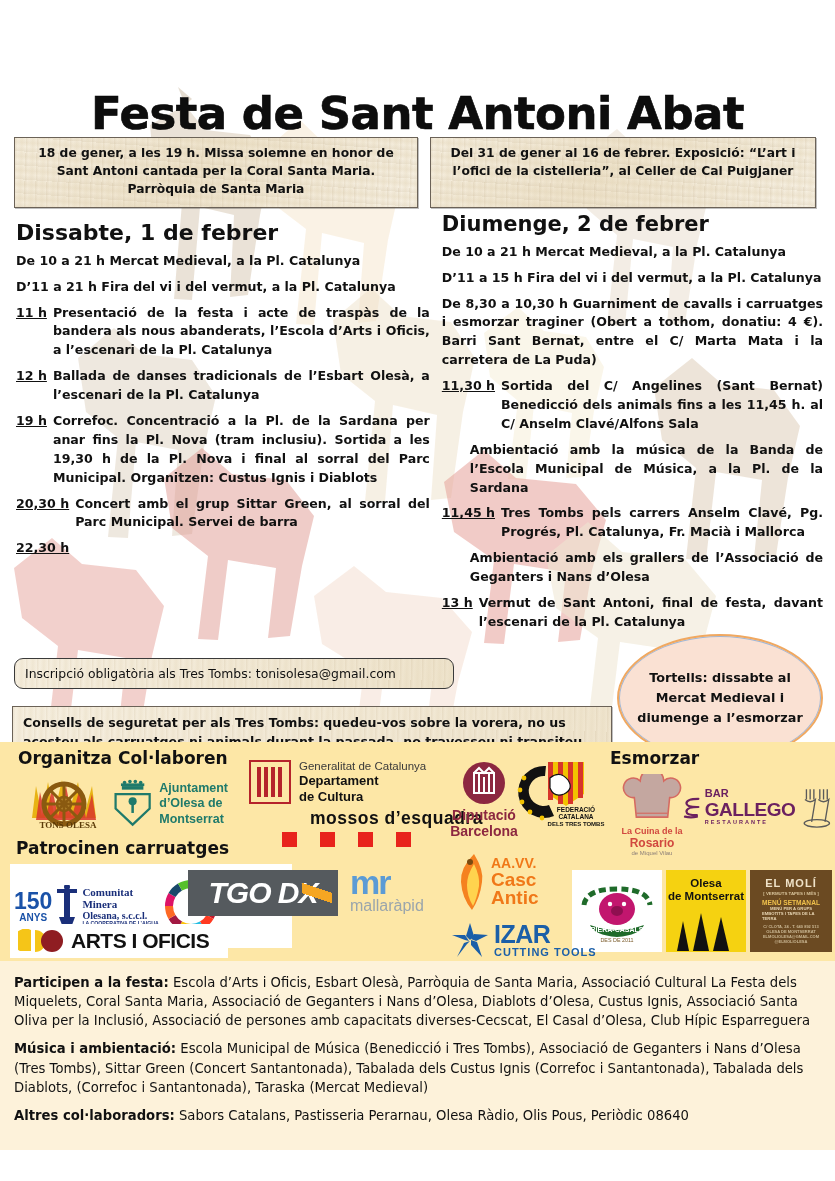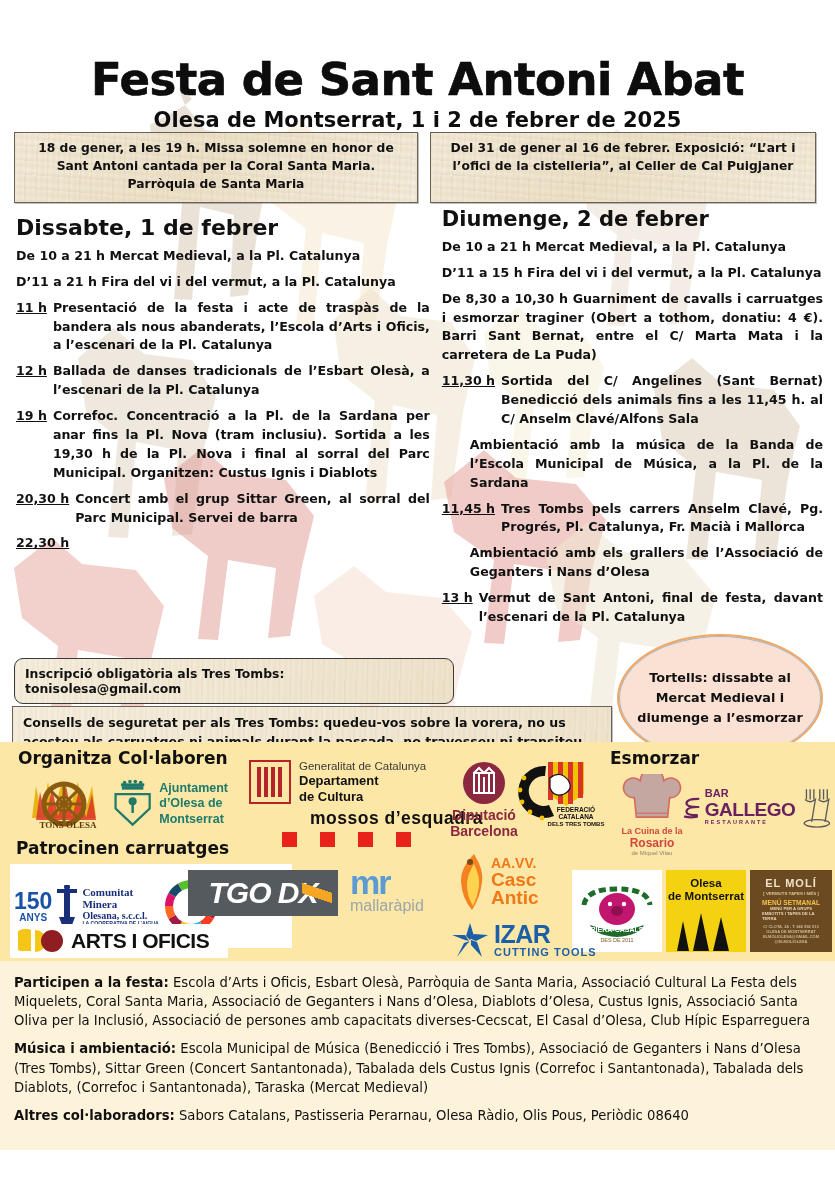--- a/index.html
+++ b/index.html
@@ -13,21 +13,21 @@
     position:relative;
   }
   .poster { position:relative; width:835px; height:1181px; overflow:hidden; background:#fff; }
 
   
   .bg-layer { position:absolute; inset:0; z-index:0; pointer-events:none; }
   .horse { position:absolute; }
   .horse svg { display:block; }
 
   
-  .header { position:relative; z-index:2; padding-top:56px; text-align:center; }
+  .header { position:relative; z-index:2; padding-top:56px; text-align:center;margin-top:34px; }
   .main-title {
     font-family:"DejaVu Sans", sans-serif;
     font-weight:bold;
     font-size:45px;
     letter-spacing:-0.5px;
     color:#0d0d0d;
     line-height:1.05;
     margin:0;
     -webkit-text-stroke:0.6px #000;
   }
@@ -99,21 +99,21 @@
 
   
   .lower { position:relative; z-index:2; margin:10px 0 0 0; }
   .inscr {
     position:absolute; left:14px; top:0; width:440px;
     border:1.6px solid #3a3a3a; border-radius:9px;
     background:
       repeating-linear-gradient(92deg, rgba(196,176,140,.22) 0px, rgba(196,176,140,0) 3px, rgba(226,212,182,.30) 7px, rgba(196,176,140,0) 11px),
       linear-gradient(135deg,#f6efe0,#eee3cb);
     padding:7px 10px;
-    font-family:"DejaVu Sans", sans-serif; font-weight:bold; font-size:12.4px; color:#111;
+    font-family:"DejaVu Sans", sans-serif; font-weight:normal; font-size:12.4px; color:#111;
   }
   .safety {
     position:absolute; left:12px; top:48px; width:600px;
     border:1.5px solid #6b6257;
     background:
       repeating-linear-gradient(92deg, rgba(196,176,140,.22) 0px, rgba(196,176,140,0) 3px, rgba(226,212,182,.30) 7px, rgba(196,176,140,0) 11px),
       linear-gradient(135deg,#f6efe0,#efe4cd);
     box-shadow:1px 1px 0 rgba(0,0,0,.25);
     padding:7px 10px 8px 10px;
     font-family:"DejaVu Sans", sans-serif; font-weight:bold; font-size:12.6px; line-height:1.5; color:#111;
@@ -224,21 +224,20 @@
     </div>
     <div class="horse" style="left:640px;top:330px;opacity:.45;">
       <svg width="165" height="235" viewBox="0 0 165 235">
           <path d="M14 58 L52 28 L82 54 L134 60 L160 96 L148 148 L136 226 L114 228 L122 150 L76 142 L66 230 L46 229 L56 138 L22 110 Z" fill="#d9c5ad"></path>
         </svg>
     </div>
   </div>
 
   <div class="header">
     <h1 class="main-title">Festa de Sant Antoni Abat</h1>
-    <div class="sub-title">Olesa de Montserrat, 1 i 2 de febrer de 2025</div>
   </div>
 
   <div class="notes-row">
     <div class="note left">18 de gener, a les 19 h. Missa solemne en honor de Sant Antoni cantada per la Coral Santa Maria. Parròquia de Santa Maria</div>
     <div class="note right">Del 31 de gener al 16 de febrer. Exposició: “L’art i l’ofici de la cistelleria”, al Celler de Cal Puigjaner</div>
   </div>
 
   <div class="days">
 
     <div class="col sat">

